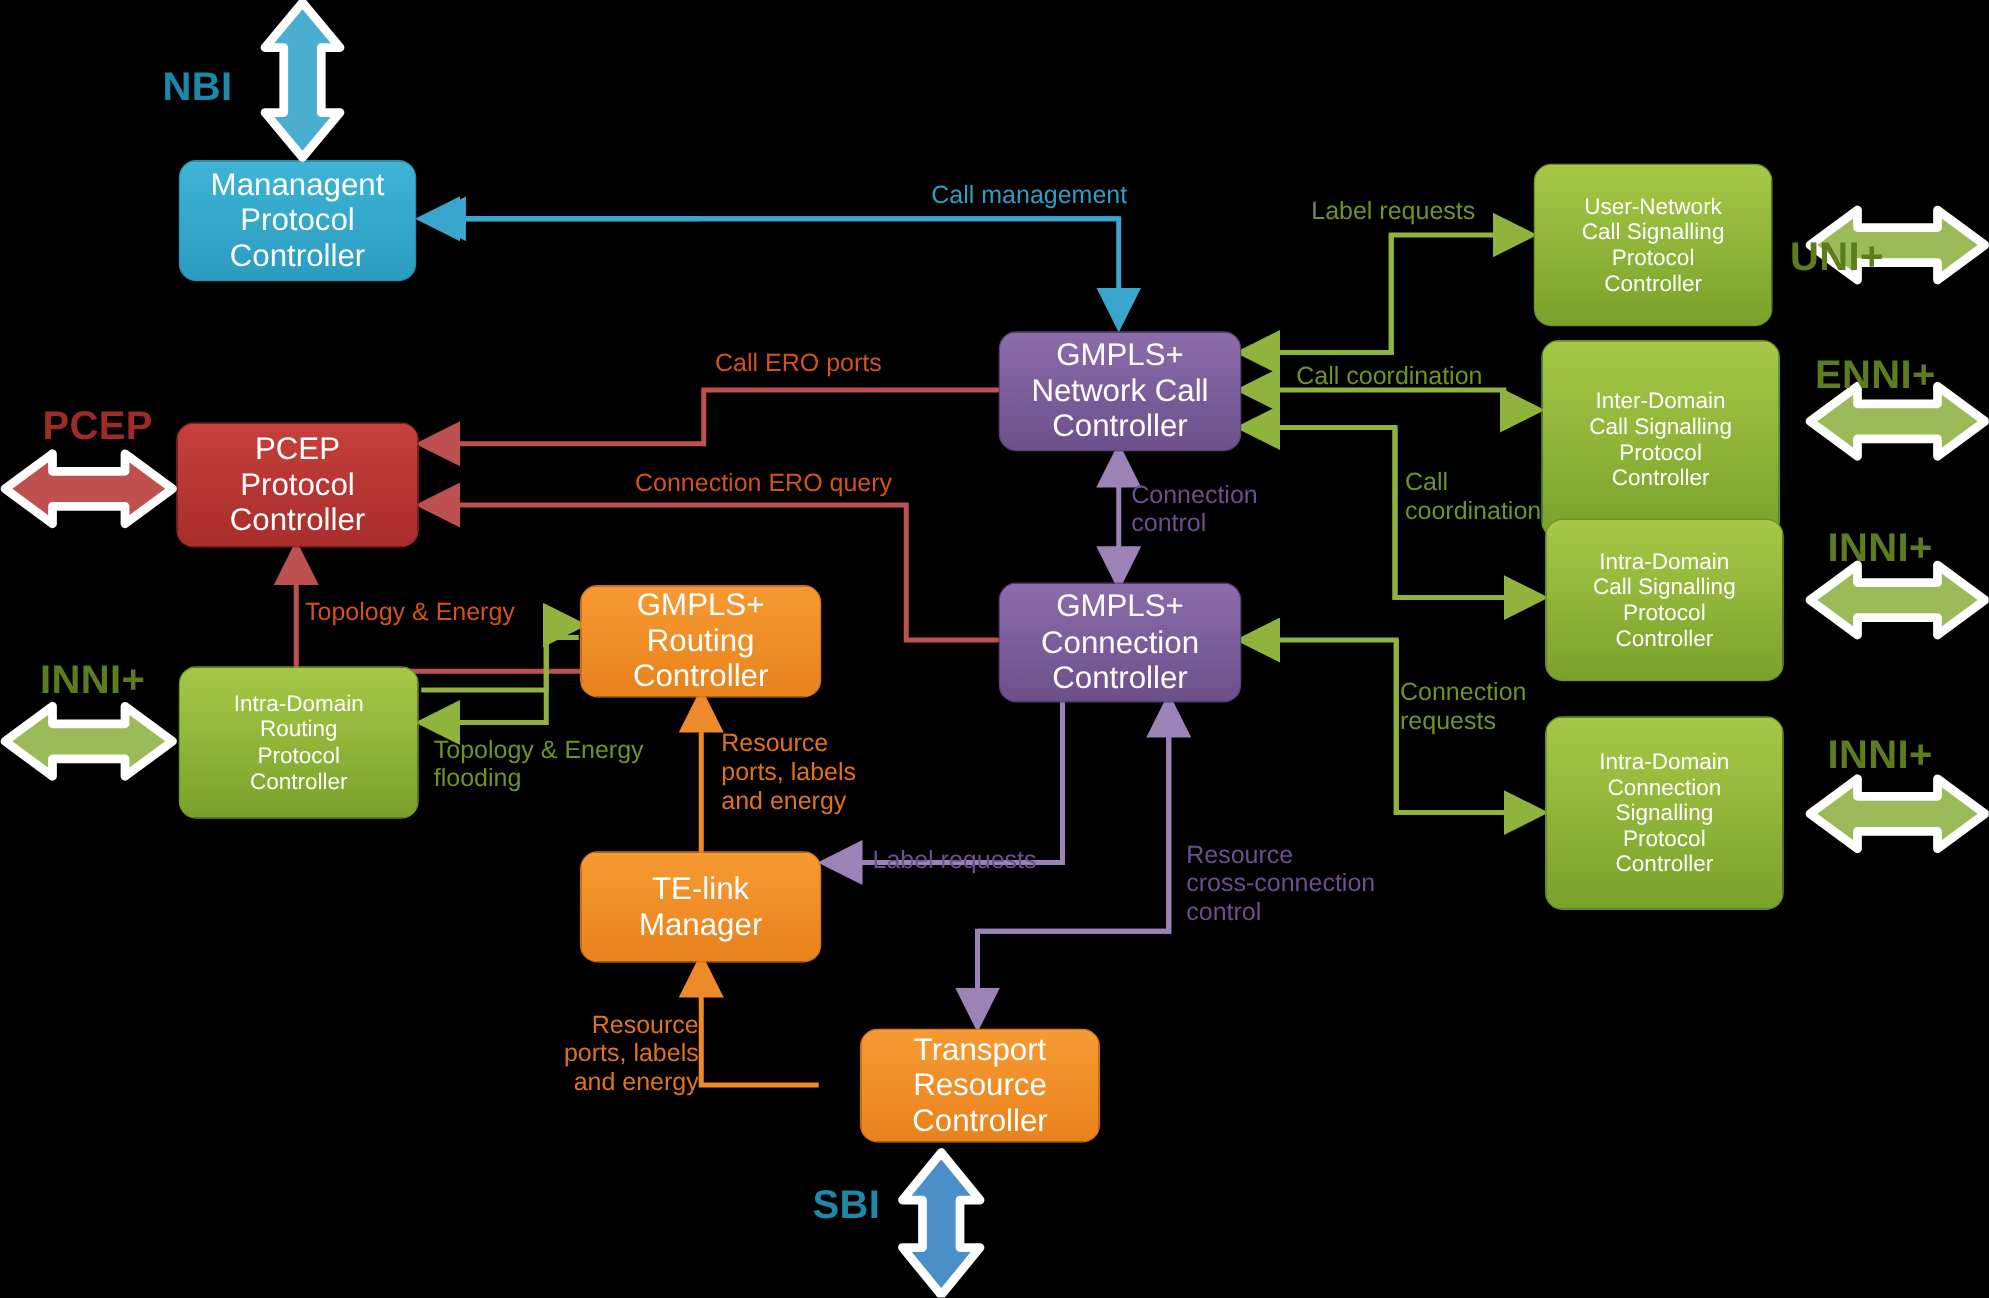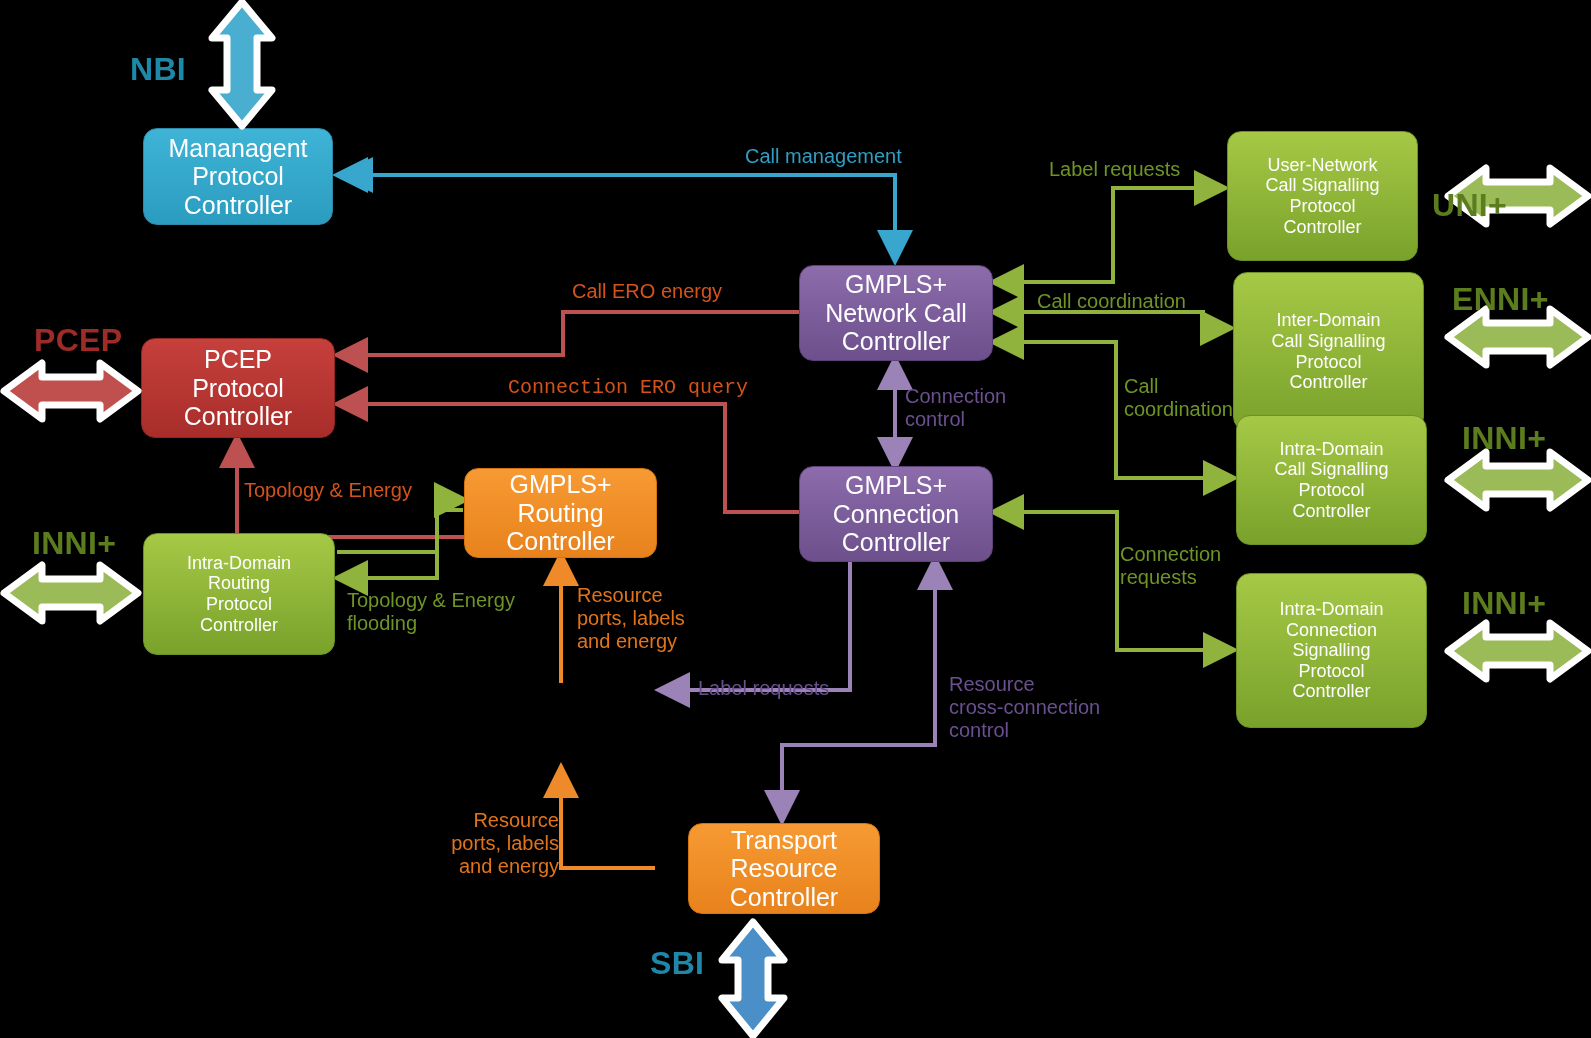--- a/index.html
+++ b/index.html
@@ -125,20 +125,24 @@
 Protocol
 Controller</span>
   </div>
 
   <div class="node n-orange" style="left:464px;top:468px;width:193px;height:90px;">
     <span>GMPLS+
 Routing
 Controller</span>
   </div>
 
+  <div class="node n-orange" style="left:464px;top:681px;width:193px;height:89px;">
+    <span>TE-link
+Manager</span>
+  </div>
 
   <div class="node n-orange" style="left:688px;top:823px;width:192px;height:91px;">
     <span>Transport
 Resource
 Controller</span>
   </div>
 
   <div class="node n-purple" style="left:799px;top:265px;width:194px;height:96px;">
     <span>GMPLS+
 Network Call
@@ -223,23 +227,23 @@
 
   <div class="elabel el-blue" style="left:745px;top:145px;">Call management</div>
 
   <div class="elabel el-green" style="left:1049px;top:158px;">Label requests</div>
 
   <div class="elabel el-green" style="left:1037px;top:290px;">Call coordination</div>
 
   <div class="elabel el-green" style="left:1124px;top:375px;">Call
 coordination</div>
 
-  <div class="elabel el-red" style="left:572px;top:280px;">Call ERO energy</div>
-
-  <div class="elabel el-red" style="left:508px;top:376px;font-family:Liberation Mono, monospace;">Connection ERO query</div>
+  <div class="elabel el-red" style="left:572px;top:280px;">Call ERO ports</div>
+
+  <div class="elabel el-red" style="left:508px;top:376px;">Connection ERO query</div>
 
   <div class="elabel el-purple" style="left:905px;top:385px;">Connection
 control</div>
 
   <div class="elabel el-green" style="left:1120px;top:543px;">Connection
 requests</div>
 
   <div class="elabel el-red" style="left:244px;top:479px;">Topology &amp; Energy</div>
 
   <div class="elabel el-green" style="left:347px;top:589px;">Topology &amp; Energy

